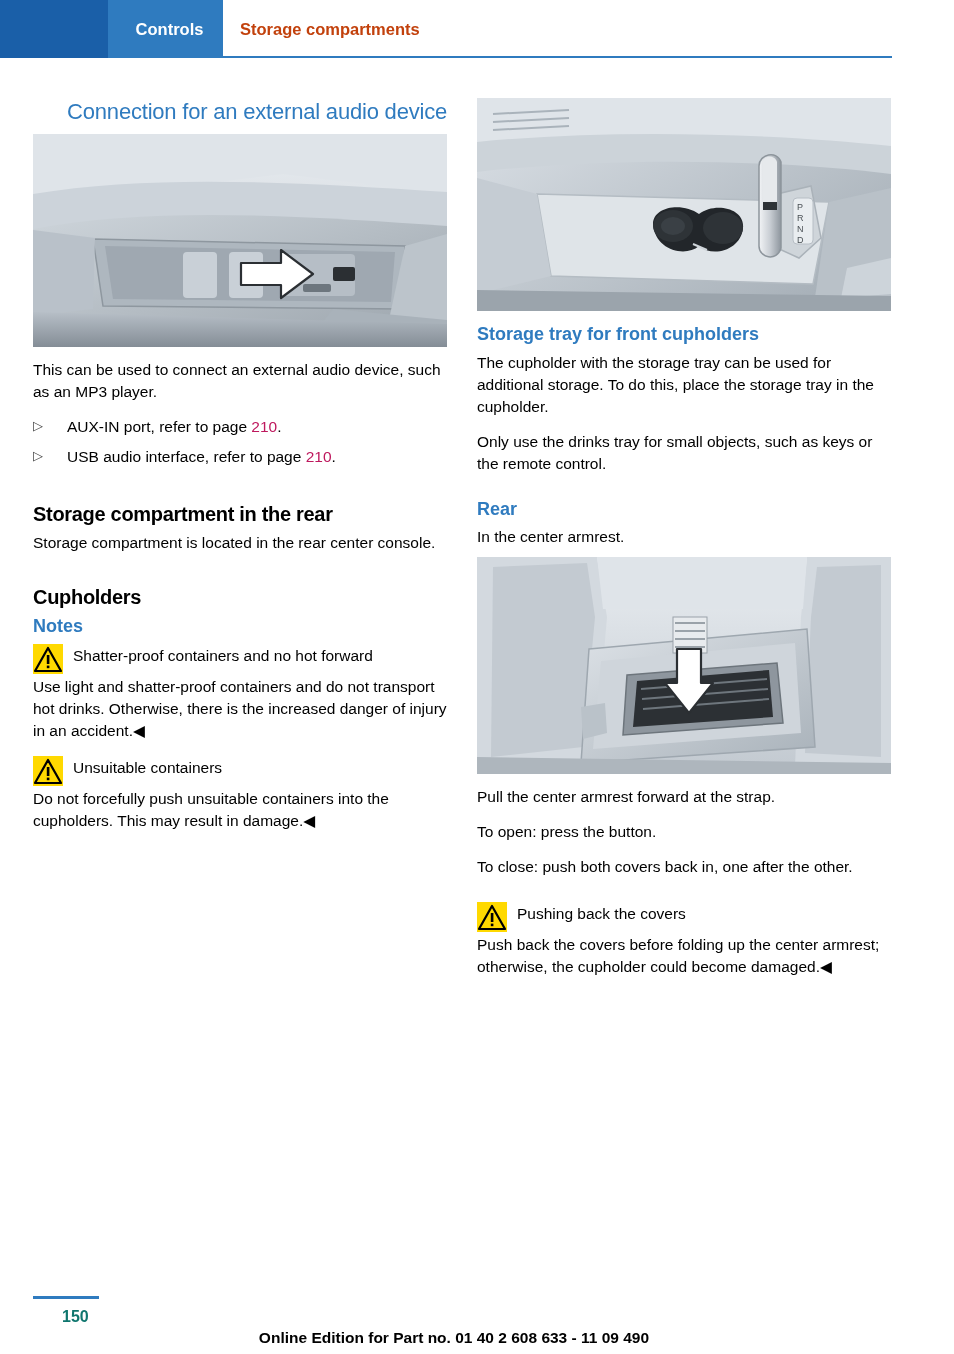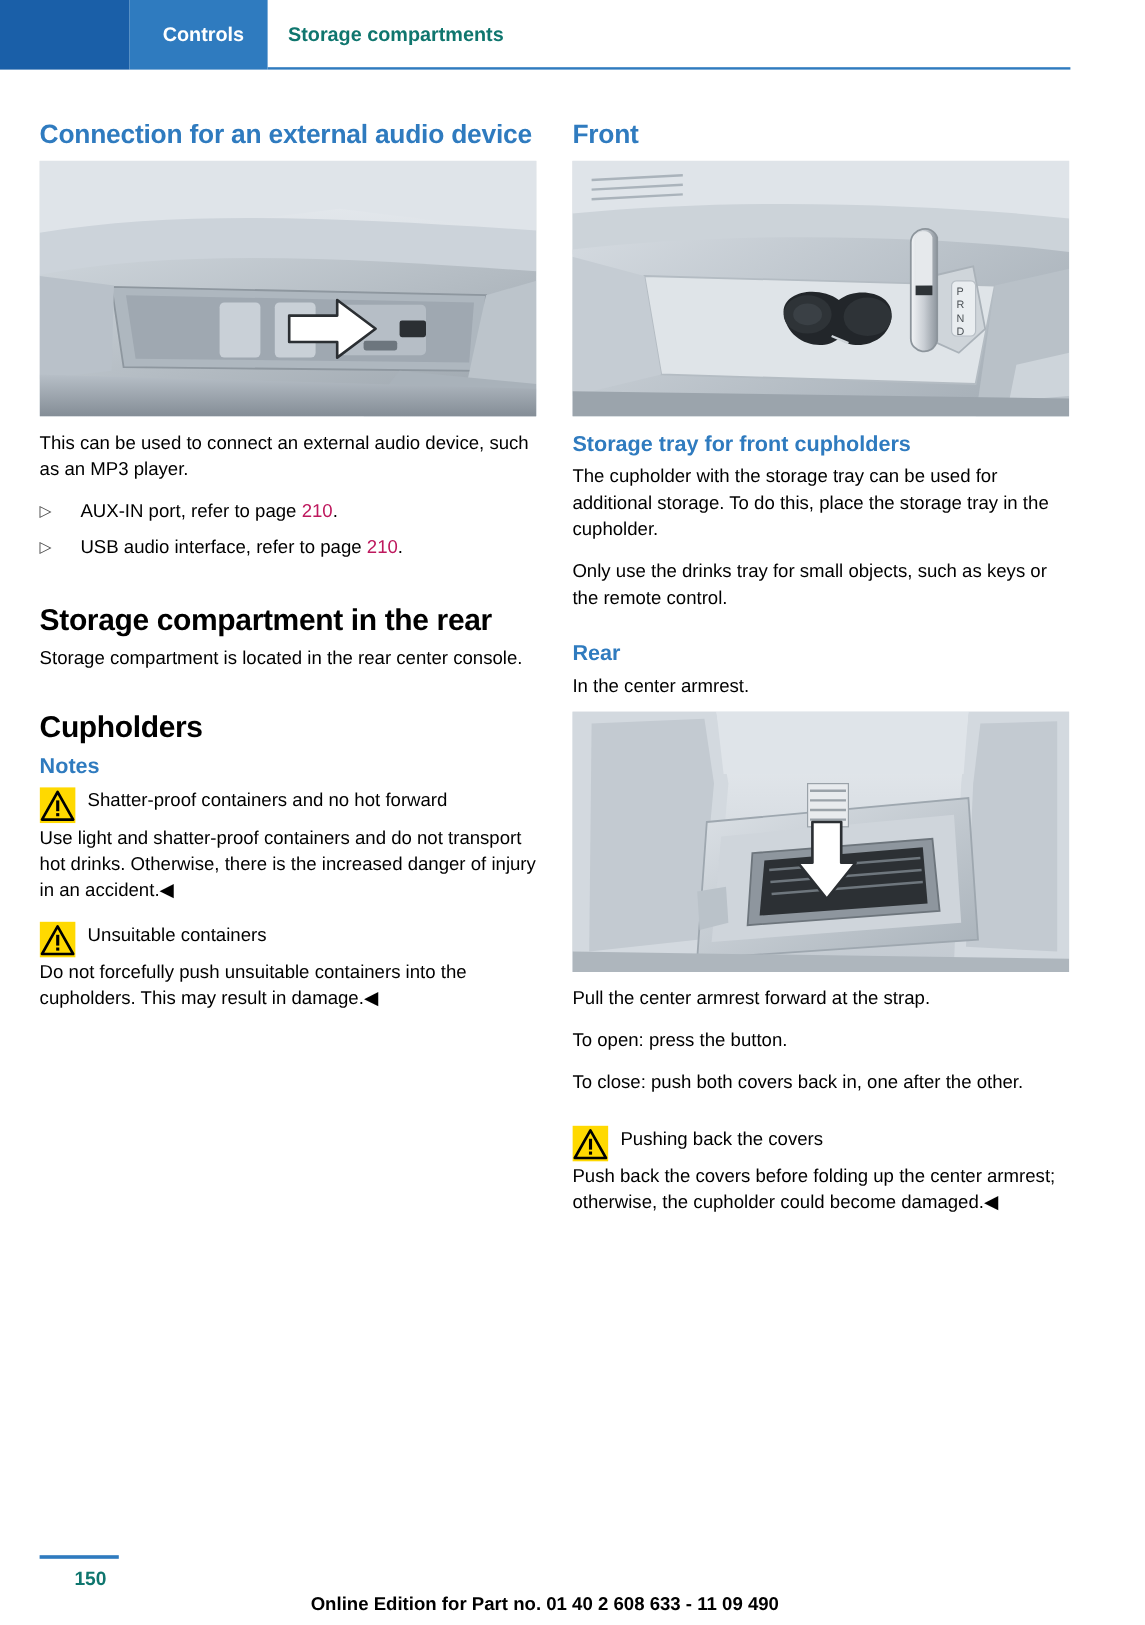--- a/index.html
+++ b/index.html
@@ -56,21 +56,21 @@
     color: #ffffff;
     font-size: 16.5px;
     font-weight: bold;
   }
   .header-section {
     position: absolute;
     left: 240px;
     top: 0;
     height: 58px;
     line-height: 58px;
-    color: #0f766e;
+    color: #c2410c;
     font-size: 16.5px;
     font-weight: bold;
   }
   .header-rule {
     position: absolute;
     left: 223px;
     top: 56px;
     width: 669px;
     height: 2px;
     background: #2f7bbf;
@@ -81,28 +81,29 @@
     position: absolute;
     top: 98px;
     width: 414px;
   }
   .col-left { left: 33px; }
   .col-right { left: 477px; }
 
   h1.blue-head {
     color: #2f7bbf;
     font-size: 22px;
-    font-weight: bold;
+    font-weight: normal;
     margin: 0 0 8px 0;
     line-height: 1.25;
     letter-spacing: -0.2px;
+    text-align: right;
   }
   h2.black-head {
     color: #000000;
-    font-size: 25px;
+    font-size: 20px;
     font-weight: bold;
     margin: 0 0 6px 0;
     line-height: 1.2;
     letter-spacing: -0.3px;
   }
   h3.blue-sub {
     color: #2f7bbf;
     font-size: 18px;
     font-weight: bold;
     margin: 0 0 6px 0;
@@ -321,21 +322,20 @@
         </div>
         <div class="warn-head">Unsuitable containers</div>
       </div>
       <div class="warn-body">Do not forcefully push unsuitable containers into the cupholders. This may result in damage.◀</div>
     </div>
 
   </div>
 
   <div class="col col-right">
 
-    <h1 class="blue-head">Front</h1>
 
     <div class="figure">
       <svg width="414" height="213" viewBox="0 0 414 213" xmlns="http://www.w3.org/2000/svg">
         <defs>
           <linearGradient id="f1" x1="0" y1="0" x2="0" y2="1">
             <stop offset="0" stop-color="#e7ebf0"></stop>
             <stop offset="1" stop-color="#bfc7ce"></stop>
           </linearGradient>
           <linearGradient id="f2" x1="0" y1="0" x2="1" y2="0.6">
             <stop offset="0" stop-color="#d4dae0"></stop>

